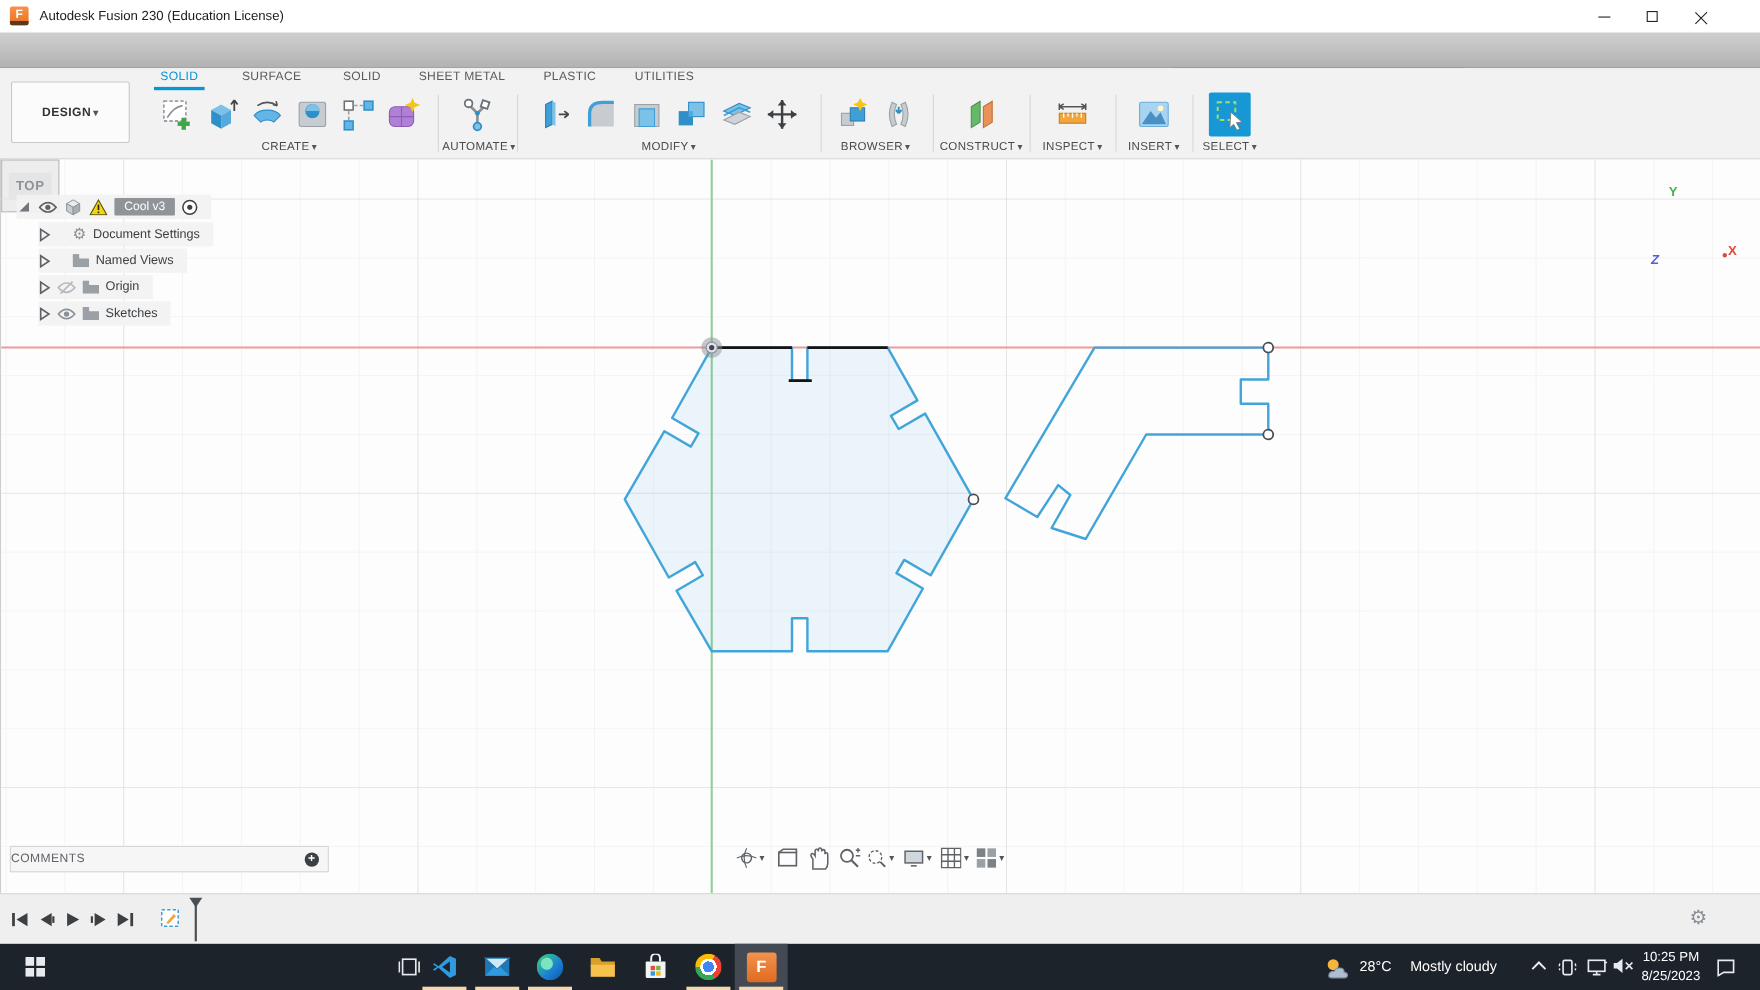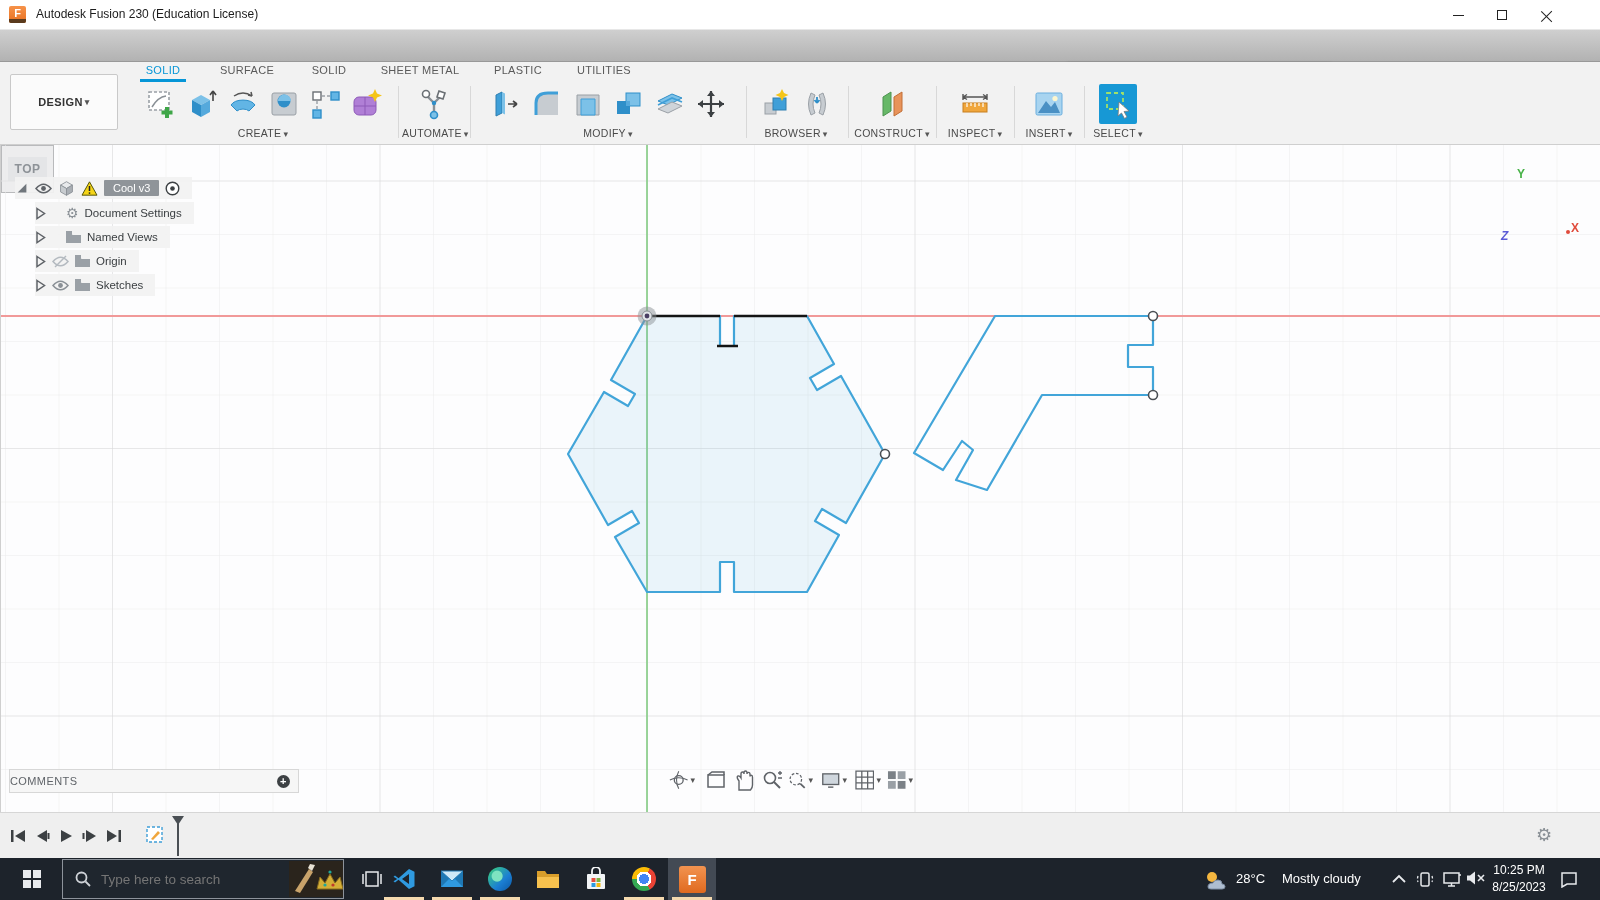--- a/index.html
+++ b/index.html
@@ -661,36 +661,20 @@
 <div class="abs" id="taskbar">
   <div class="abs tkslot" style="left:8px">
     <svg width="18" height="18" viewBox="0 0 18 18">
       <rect x="0" y="0" width="8" height="8" fill="#e8eaed"></rect>
         <rect x="10" y="0" width="8" height="8" fill="#e8eaed"></rect>
       <rect x="0" y="10" width="8" height="8" fill="#e8eaed"></rect>
         <rect x="10" y="10" width="8" height="8" fill="#e8eaed"></rect>
     </svg>
   </div>
 
-  <div class="abs" id="searchbox">
-    <svg width="16" height="16" viewBox="0 0 16 16" style="margin-left:12px">
-      <circle cx="6.5" cy="6.5" r="5" fill="none" stroke="#cfd3d8" stroke-width="1.8"></circle>
-      <path d="M10.5 10.5 L15 15" stroke="#cfd3d8" stroke-width="1.8"></path>
-    </svg>
-    <input id="search-input" placeholder="Type here to search" style="">
-    <svg width="54" height="36" viewBox="0 0 54 36" style="margin-left:auto">
-      <rect x="0" y="0" width="54" height="36" fill="#2a241c"></rect>
-      <path d="M6 30 L20 8 L24 11 L11 32 Z" fill="#c9a36a"></path>
-      <path d="M19 7 L23 10 L26 4 L21 3 Z" fill="#e8e2d4"></path>
-      <path d="M28 28 l3 -12 5 6 5 -9 5 9 5 -6 3 12 z" fill="#d4af37" stroke="#8a6d1f"></path>
-      <circle cx="36" cy="24" r="1.6" fill="#1fa79a"></circle>
-        <circle cx="44" cy="24" r="1.6" fill="#c0392b"></circle>
-        <circle cx="41" cy="11" r="1.6" fill="#1fa79a"></circle>
-    </svg>
-  </div>
 
   <div class="abs tkslot" style="left:348px">
     <svg width="20" height="18" viewBox="0 0 20 18">
       <rect x="4" y="2" width="12" height="14" fill="none" stroke="#e8eaed" stroke-width="1.5"></rect>
       <path d="M1 4 v10 M19 4 v10" stroke="#e8eaed" stroke-width="1.5"></path>
     </svg>
   </div>
 
   <div class="abs tkslot" style="left:380px">
     <svg width="24" height="24" viewBox="0 0 24 24">

